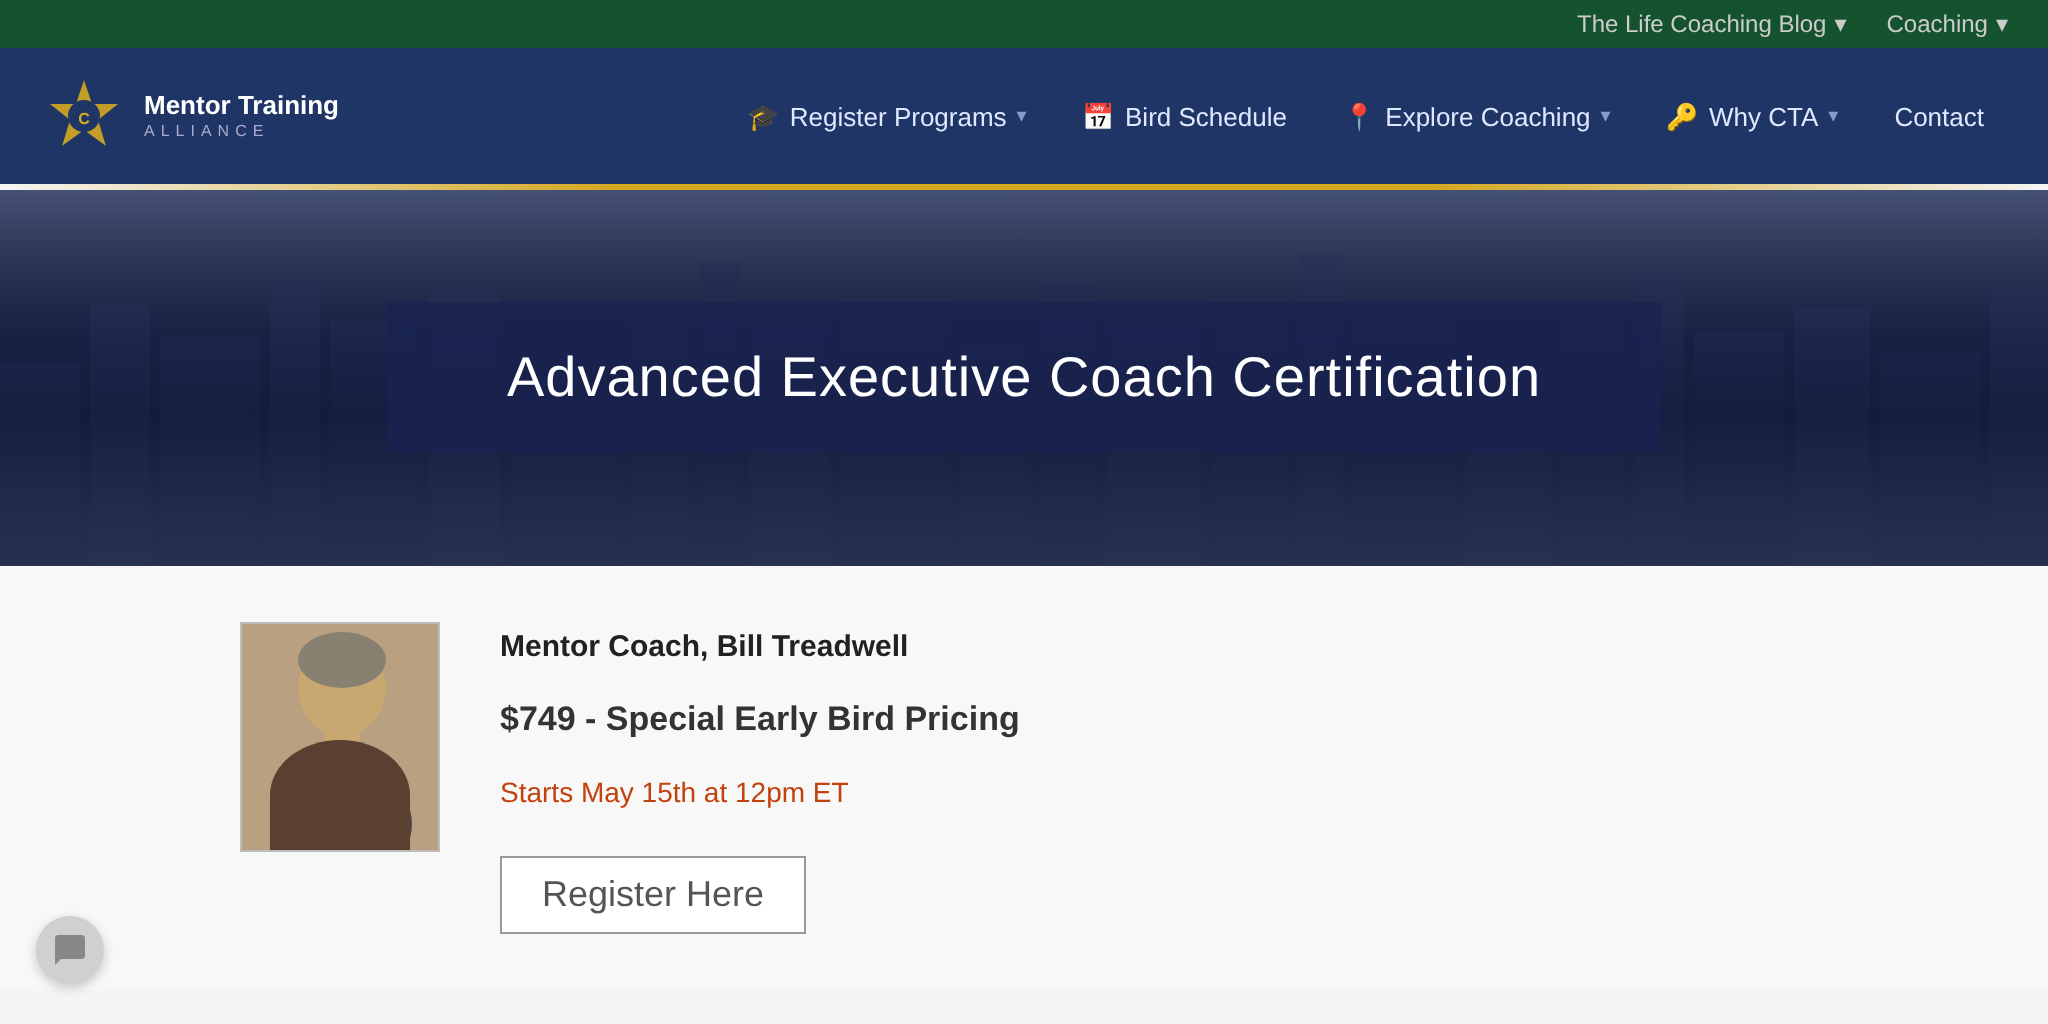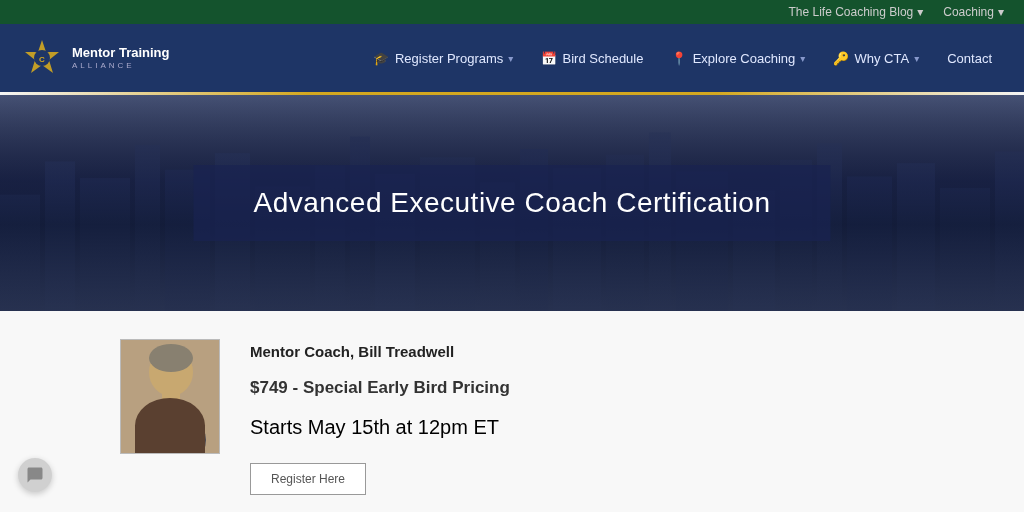--- a/index.html
+++ b/index.html
@@ -76,21 +76,21 @@
       gap: 5px;
       cursor: pointer;
       white-space: nowrap;
     }
     .nav-item .nav-icon { font-size: 13px; }
     .nav-item .nav-chevron { font-size: 10px; color: #8899cc; }
 
     
     .hero {
       position: relative;
-      height: 216px;
+      height: 188px;
       overflow: hidden;
       background: #000000;
     }
     .hero-bg {
       position: absolute;
       inset: 0;
       background: linear-gradient(
         to bottom,
         rgba(60,70,100,0.5) 0%,
         rgba(30,40,80,0.65) 40%,
@@ -180,30 +180,30 @@
       font-size: 15px;
       font-weight: bold;
       color: #222;
     }
     .mentor-price {
       font-size: 17px;
       font-weight: bold;
       color: #333;
     }
     .mentor-date {
-      font-size: 20px;
-      color: #000000;
+      font-size: 14px;
+      color: #c2410c;
     }
     .register-btn {
       margin-top: 6px;
       padding: 8px 20px;
       border: 1.5px solid #999;
       background: #fff;
       color: #555;
-      font-size: 12px;
+      font-size: 18px;
       cursor: pointer;
       display: inline-block;
       width: fit-content;
     }
 
     
     .chat-bubble {
       position: fixed;
       bottom: 20px;
       left: 18px;

